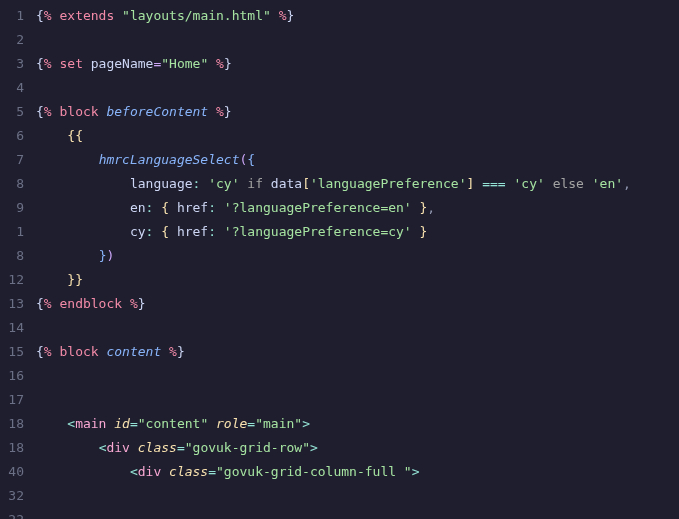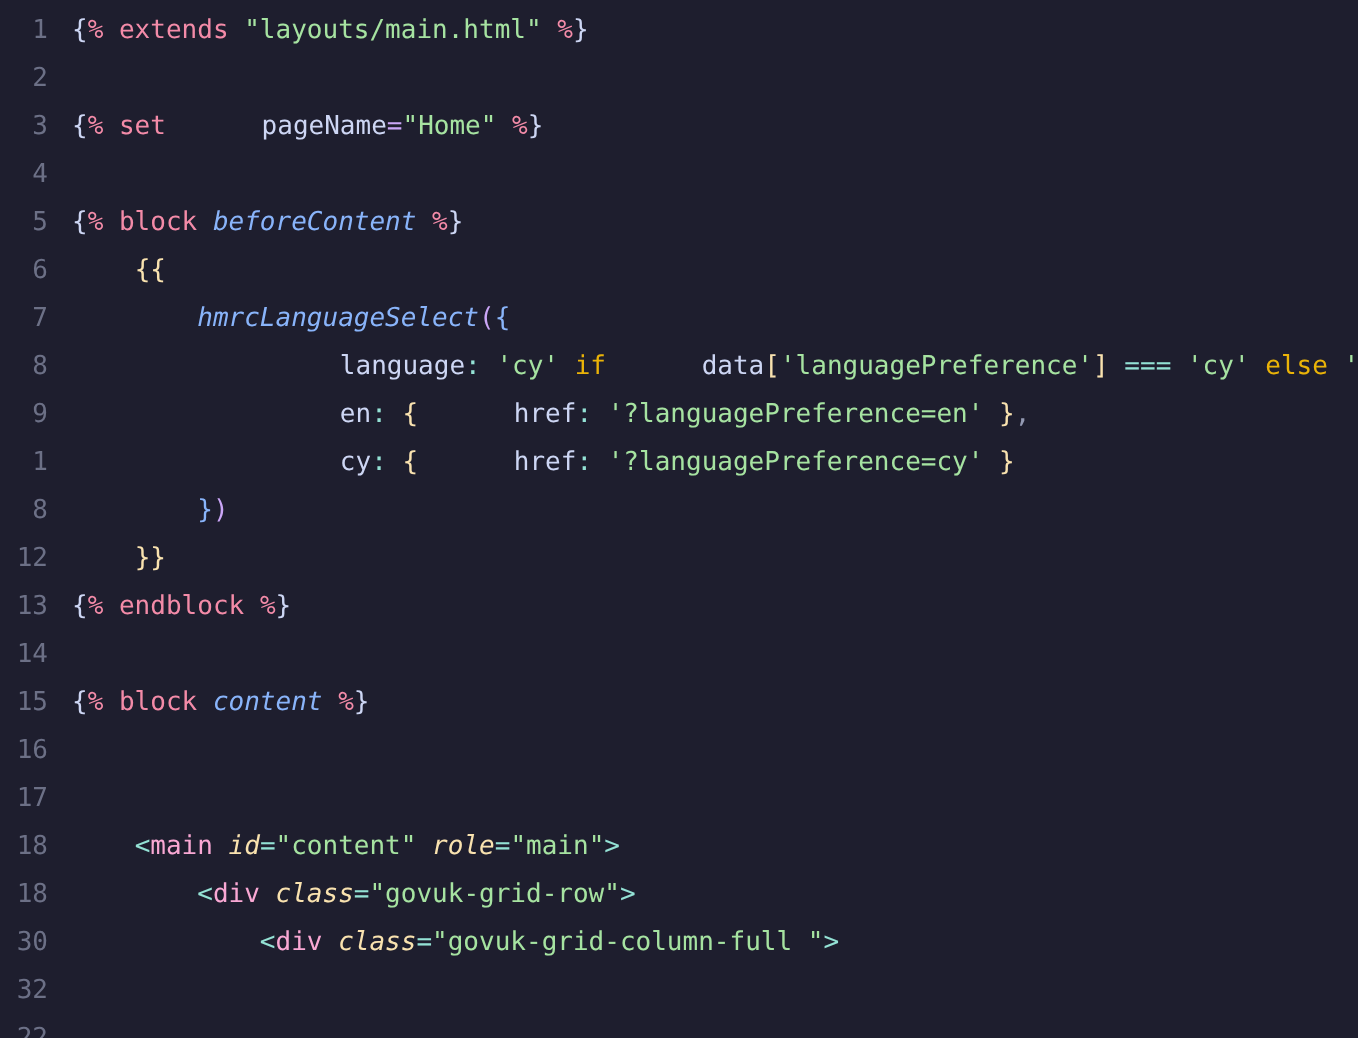--- a/index.html
+++ b/index.html
@@ -25,24 +25,24 @@
   }
   .gutter div { height: 24px; }
   .code {
     flex: 1;
     white-space: pre;
     padding-top: 4px;
   }
   .code .line { height: 24px; }
   .delim { color: #cdd6f4; }
   .kw-tag { color: #f38ba8; }
-  .kw-ctrl { color: #eab308; text-align: center; }
+  .kw-ctrl { color: #a3a3a3; text-align: center; }
   .fn { color: #89b4fa; font-style: italic; }
   .str { color: #a6e3a1; }
-  .prop { color: #cdd6f4; margin-left: 40px; }
+  .prop { color: #cdd6f4; }
   .op { color: #94e2d5; }
   .eq { color: #cba6f7; }
   .punct { color: #9399b2; }
   .brace-y { color: #f9e2af; }
   .brace-p { color: #cba6f7; }
   .brace-b { color: #89b4fa; }
   .attr { color: #f9e2af; font-style: italic; }
   .tagname { color: #f9a8d4; }
   .anglebr { color: #94e2d5; }
 </style>
@@ -63,18 +63,18 @@
       <div>1</div>
       <div>8</div>
       <div>12</div>
       <div>13</div>
       <div>14</div>
       <div>15</div>
       <div>16</div>
       <div>17</div>
       <div>18</div>
       <div>18</div>
-      <div>30</div>
+      <div>40</div>
       <div>32</div>
       <div>22</div>
     </div>
   <div class="code"><div class="line"><span class="delim">{</span><span class="kw-tag">%</span> <span class="kw-tag">extends</span> <span class="str">"layouts/main.html"</span> <span class="kw-tag">%</span><span class="delim">}</span></div><div class="line"></div><div class="line"><span class="delim">{</span><span class="kw-tag">%</span> <span class="kw-tag">set</span> <span class="prop">pageName</span><span class="eq">=</span><span class="str">"Home"</span> <span class="kw-tag">%</span><span class="delim">}</span></div><div class="line"></div><div class="line"><span class="delim">{</span><span class="kw-tag">%</span> <span class="kw-tag">block</span> <span class="fn">beforeContent</span> <span class="kw-tag">%</span><span class="delim">}</span></div><div class="line">    <span class="brace-y">{{</span></div><div class="line">        <span class="fn">hmrcLanguageSelect</span><span class="brace-p">(</span><span class="brace-b">{</span></div><div class="line">            <span class="prop">language</span><span class="op">:</span> <span class="str">'cy'</span> <span class="kw-ctrl">if</span> <span class="prop">data</span><span class="brace-y">[</span><span class="str">'languagePreference'</span><span class="brace-y">]</span> <span class="op">===</span> <span class="str">'cy'</span> <span class="kw-ctrl">else</span> <span class="str">'en'</span><span class="punct">,</span></div><div class="line">            <span class="prop">en</span><span class="op">:</span> <span class="brace-y">{</span> <span class="prop">href</span><span class="op">:</span> <span class="str">'?languagePreference=en'</span> <span class="brace-y">}</span><span class="punct">,</span></div><div class="line">            <span class="prop">cy</span><span class="op">:</span> <span class="brace-y">{</span> <span class="prop">href</span><span class="op">:</span> <span class="str">'?languagePreference=cy'</span> <span class="brace-y">}</span></div><div class="line">        <span class="brace-b">}</span><span class="brace-p">)</span></div><div class="line">    <span class="brace-y">}}</span></div><div class="line"><span class="delim">{</span><span class="kw-tag">%</span> <span class="kw-tag">endblock</span> <span class="kw-tag">%</span><span class="delim">}</span></div><div class="line"></div><div class="line"><span class="delim">{</span><span class="kw-tag">%</span> <span class="kw-tag">block</span> <span class="fn">content</span> <span class="kw-tag">%</span><span class="delim">}</span></div><div class="line"></div><div class="line"></div><div class="line">    <span class="anglebr">&lt;</span><span class="tagname">main</span> <span class="attr">id</span><span class="op">=</span><span class="str">"content"</span> <span class="attr">role</span><span class="op">=</span><span class="str">"main"</span><span class="anglebr">&gt;</span></div><div class="line">        <span class="anglebr">&lt;</span><span class="tagname">div</span> <span class="attr">class</span><span class="op">=</span><span class="str">"govuk-grid-row"</span><span class="anglebr">&gt;</span></div><div class="line">            <span class="anglebr">&lt;</span><span class="tagname">div</span> <span class="attr">class</span><span class="op">=</span><span class="str">"govuk-grid-column-full "</span><span class="anglebr">&gt;</span></div><div class="line"></div><div class="line"></div></div>
 </div>
 
 </body></html>

